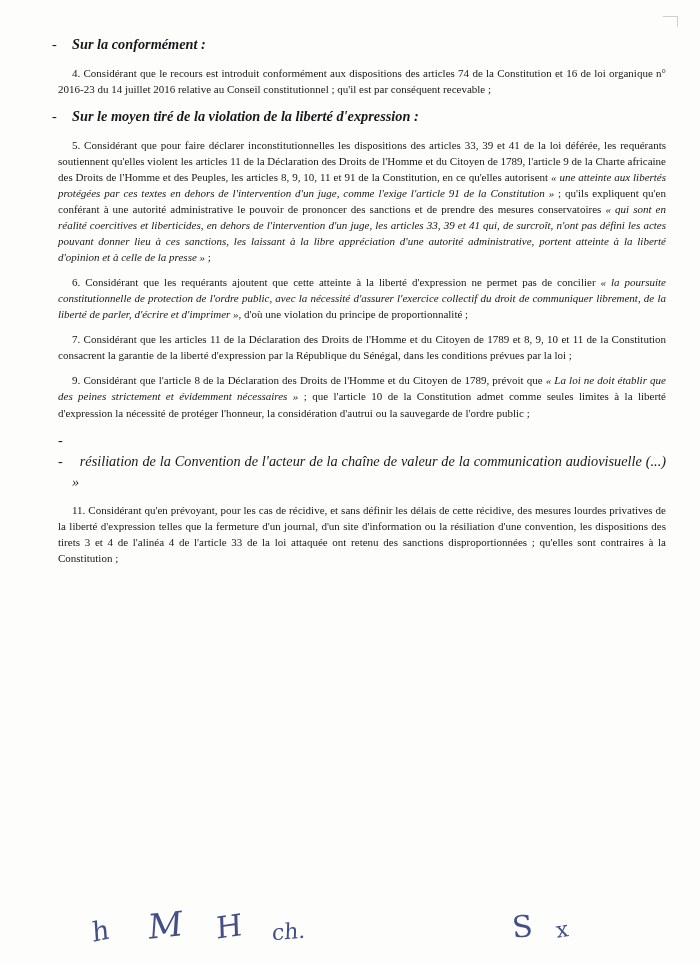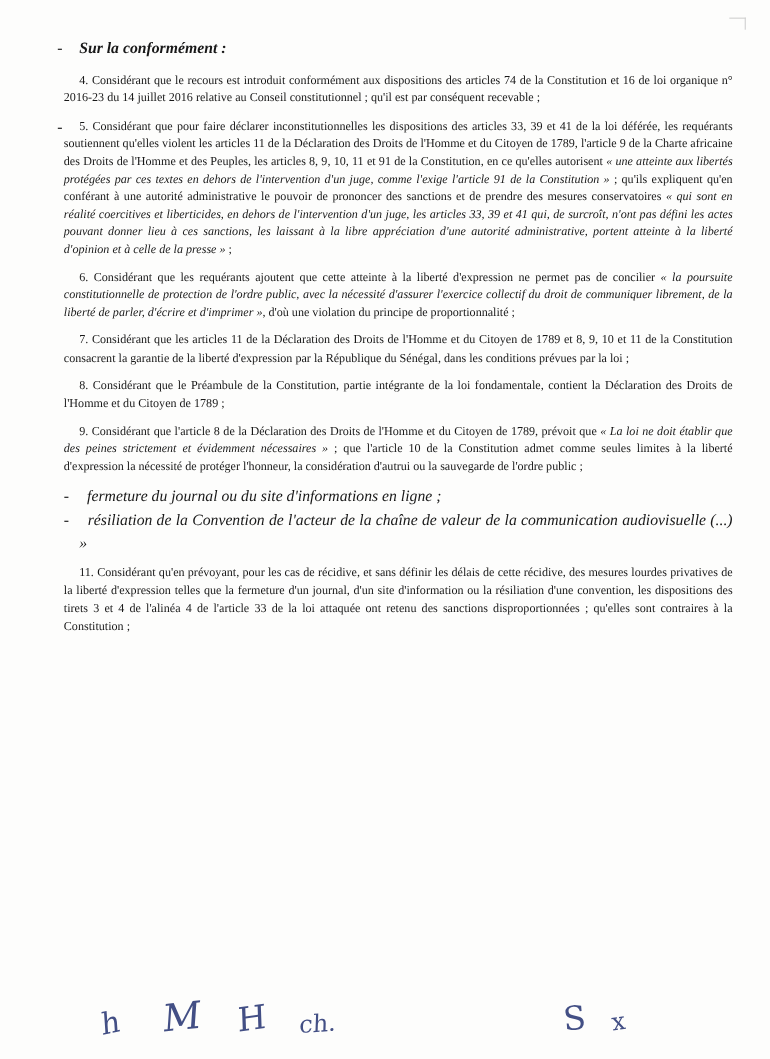--- a/index.html
+++ b/index.html
@@ -109,37 +109,36 @@
 
   <div class="content">
 
     <p class="heading">
       <span class="dash">-</span><span>Sur la conformément :</span>
     </p>
 
     <p><span>4.  Considérant que le recours est introduit conformément aux dispositions des articles 74 de la Constitution et 16 de loi organique n° 2016-23 du 14 juillet 2016 relative au Conseil constitutionnel ; qu'il est par conséquent recevable ;</span></p>
 
     <p class="heading">
-      <span class="dash">-</span>
+      <span class="dash">-</span><span>Sur le moyen tiré de la violation de la liberté d'expression :</span>
     </p>
 
     <p><span>5.  Considérant que pour faire déclarer inconstitutionnelles  les dispositions des articles 33, 39 et 41 de  la loi déférée, les requérants soutiennent qu'elles violent les articles 11 de la Déclaration des Droits de l'Homme et du Citoyen de 1789, l'article 9 de la Charte africaine des Droits de l'Homme et des Peuples, les articles 8, 9, 10, 11 et 91 de la Constitution, en ce qu'elles autorisent </span><span class="it">« une atteinte aux libertés protégées par ces textes  en dehors de l'intervention d'un juge, comme l'exige  l'article  91 de la Constitution »</span><span> ; qu'ils expliquent qu'en conférant à une autorité administrative  le  pouvoir  de  prononcer  des  sanctions  et  de  prendre  des  mesures conservatoires </span><span class="it">« qui sont en réalité coercitives et liberticides, en dehors de l'intervention d'un juge, les articles 33, 39 et 41 qui, de surcroît, n'ont pas défini les actes pouvant donner lieu à ces sanctions, les laissant à la libre appréciation d'une autorité administrative, portent atteinte à la liberté d'opinion et à celle de la presse »</span><span> ;</span></p>
 
     <p><span>6.  Considérant que les requérants ajoutent que cette atteinte à la liberté d'expression ne permet pas de concilier </span><span class="it">« la poursuite constitutionnelle de protection de l'ordre public, avec la nécessité d'assurer l'exercice collectif du droit de communiquer librement, de la liberté de parler, d'écrire et d'imprimer »</span><span>, d'où une violation du principe de proportionnalité ;</span></p>
 
     <p><span>7.  Considérant que les articles 11 de la Déclaration des Droits de l'Homme et du Citoyen de 1789 et 8, 9, 10 et 11 de la Constitution consacrent la garantie de la liberté d'expression par la République du Sénégal, dans les conditions prévues par la loi ;</span></p>
 
-    <p><span>8.  Considérant que le Préambule de la Constitution, partie intégrante de la loi fondamentale, contient la Déclaration des Droits de l'Homme et du Citoyen de 1789 ;</span></p>
 
     <p><span>9.  Considérant que l'article 8 de la Déclaration des Droits de l'Homme et du Citoyen de 1789, prévoit que </span><span class="it">« La loi ne doit établir que des peines strictement et évidemment nécessaires »</span><span> ; que l'article 10 de la Constitution admet comme seules limites à la liberté d'expression la nécessité de protéger l'honneur, la considération d'autrui ou la sauvegarde de l'ordre public ;</span></p>
 
 
     <div class="tiret-group">
       <p class="tiret">
-        <span class="dash">-</span>&nbsp;&nbsp;<span>fermeture du journal ou du site d'informations en ligne ;</span>
+        <span class="dash">-</span>&nbsp;&nbsp;
       </p>
       <p class="tiret">
         <span class="dash">-</span>&nbsp;&nbsp;<span>résiliation de la Convention de l'acteur de la chaîne de valeur de la communication audiovisuelle (...) »</span>
       </p>
     </div>
 
     <p><span>11.  Considérant qu'en prévoyant, pour les cas de récidive, et sans définir les délais de cette récidive, des mesures lourdes privatives de la liberté d'expression telles que la fermeture d'un journal, d'un site d'information ou la résiliation d'une convention, les dispositions des tirets 3 et 4 de l'alinéa 4 de l'article 33 de la loi attaquée ont retenu des sanctions disproportionnées ; qu'elles sont contraires à la Constitution ;</span></p>
 
   </div>
 

